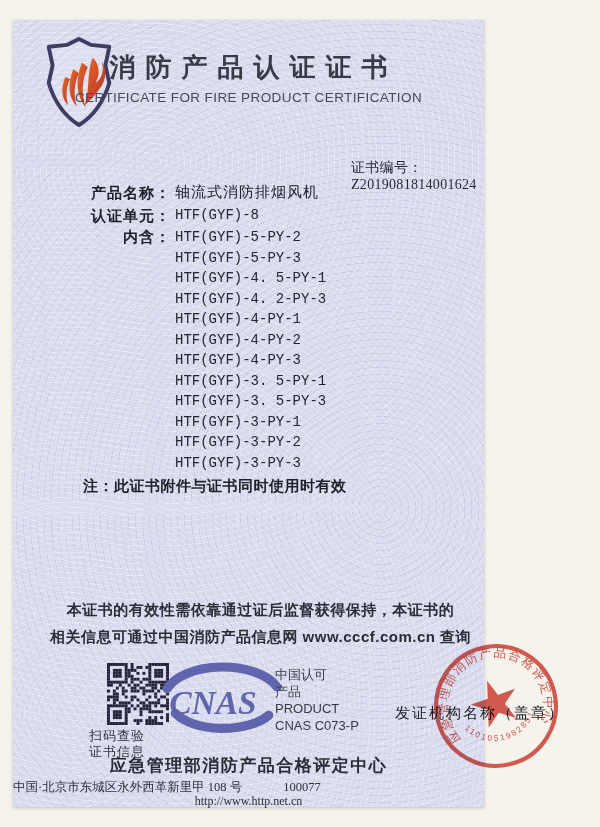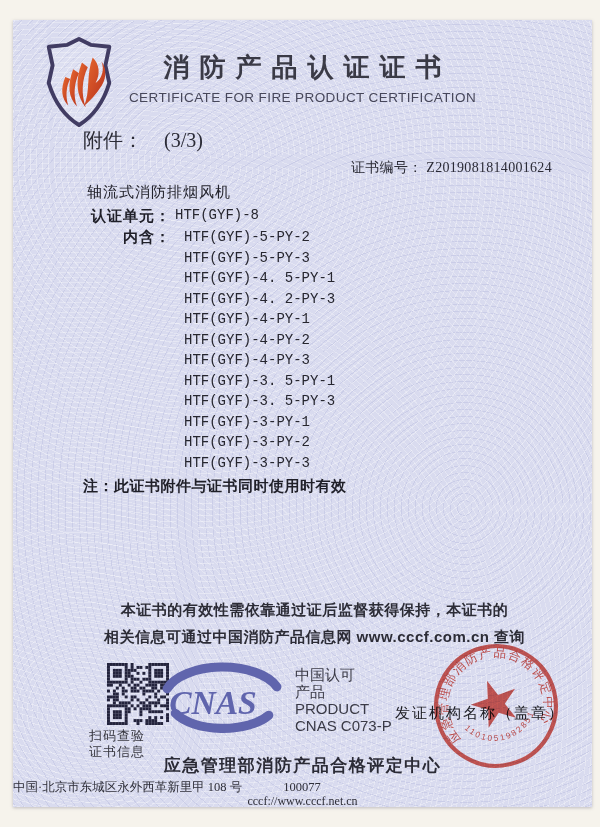--- a/index.html
+++ b/index.html
@@ -3,21 +3,21 @@
 <meta charset="utf-8">
 <style>
   html,body{margin:0;padding:0;}
   body{
     width:600px;height:827px;position:relative;overflow:hidden;
     background:#f6f3ec;
     font-family:"Liberation Sans",sans-serif;
     -webkit-font-smoothing:antialiased;
   }
   .paper{
-    position:absolute;left:13px;top:20px;width:579px;height:787px;
+    position:absolute;left:13px;top:20px;width:471px;height:787px;
     background-color:#d9dbef;
     background-image:
       repeating-radial-gradient(circle at 30% 18%, rgba(255,255,255,.33) 0 .8px, rgba(255,255,255,0) .8px 6px),
       repeating-radial-gradient(circle at 78% 62%, rgba(150,155,205,.22) 0 .8px, rgba(150,155,205,0) .8px 7px),
       repeating-radial-gradient(circle at 12% 88%, rgba(255,255,255,.28) 0 .8px, rgba(255,255,255,0) .8px 5px);
     box-shadow:0 1px 3px rgba(90,90,110,.35);
   }
   .paper *{position:absolute;}
   .logo{left:22px;top:14px;width:88px;height:96px;}
   .title{left:0;right:0;top:30px;text-align:center;font-size:26px;font-weight:600;
@@ -26,31 +26,31 @@
   .attachment{left:70px;top:107px;font-size:20px;color:#2b2b36;font-family:"Liberation Serif",serif;}
   .attachment .pg{margin-left:16px;}
   .cert-no{left:338px;top:139px;font-size:14px;color:#2b2b36;font-family:"Liberation Serif",serif;letter-spacing:.3px;}
   .fields{left:70px;top:161px;width:470px;position:absolute;}
   .fields .row{position:static;display:flex;line-height:23px;}
   .fields .lbl{position:static;display:inline-block;width:88px;font-weight:700;font-size:15px;
     color:#1f1f28;letter-spacing:1px;text-align:right;white-space:nowrap;}
   .fields .val{position:static;margin-left:4px;font-size:15px;color:#23232c;}
   .val.cn{font-family:"Liberation Serif",serif;letter-spacing:1px;}
   .val.mono,.model-list div{font-family:"Liberation Mono",monospace;font-size:14px;color:#26262f;}
-  .contains{position:static;display:flex;gap:9px;}
+  .contains{position:static;display:flex;}
   .model-list{position:static;margin-left:4px;line-height:20.5px;}
   .model-list div{position:static;}
   .note{position:static;margin-top:4px;font-weight:700;font-size:15px;color:#1f1f28;letter-spacing:.5px;}
   .statement{left:0;right:0;top:576px;text-align:center;font-size:15px;font-weight:700;
     color:#2c2c36;line-height:27px;letter-spacing:.5px;padding-left:24px;}
   .qr-block{left:56px;top:643px;width:76px;text-align:center;}
   .qr-code{position:static;display:block;width:62px;height:62px;margin:0 auto;}
   .qr-caption{position:static;display:block;font-size:13px;line-height:16px;color:#37373f;margin-top:3px;letter-spacing:1px;text-align:right;}
   .cnas-logo{left:146px;top:642px;width:124px;height:74px;}
-  .cnas-text{left:282px;top:646px;font-size:15px;line-height:17px;color:#3a3a46;white-space:nowrap;}
+  .cnas-text{left:262px;top:646px;font-size:13px;line-height:17px;color:#3a3a46;white-space:nowrap;}
   .cnas-text span{position:static;display:block;}
   .issuer-label{left:382px;top:684px;font-size:15px;color:#1c1c22;letter-spacing:2px;
     font-family:"Liberation Serif",serif;white-space:nowrap;}
   .stamp{left:419px;top:622px;width:128px;height:128px;transform:rotate(-14deg);
     mix-blend-mode:multiply;opacity:.95;}
   .org-line{left:0;right:0;top:734px;text-align:center;font-size:17px;font-weight:700;
     letter-spacing:1.5px;color:#2b2b36;}
   .address-line{left:0;right:0;top:759px;font-size:12.5px;color:#2e2e38;
     font-family:"Liberation Serif",serif;}
   .address-line .post{margin-left:38px;}
@@ -72,32 +72,29 @@
     <path d="M45 5 L57 11 L76 13 L72 32 L76 50 C69 73 58 85 45 93 C32 85 21 73 14 50 L18 32 L14 13 L33 11 Z" fill="rgba(255,255,255,0.12)" stroke="#413c63" stroke-width="4" stroke-linejoin="round"></path>
     <path d="M31 44 C26 56 27 66 34 73 C31 64 32 53 36 46 Z" fill="url(#fg)"></path>
     <path d="M39 36 C33 52 34 65 43 74 C39 63 40 50 45 40 Z" fill="url(#fg)"></path>
     <path d="M48 29 C41 47 42 63 52 75 C47 62 48 46 54 34 Z" fill="url(#fg)"></path>
     <path d="M59 24 C66 31 67 41 62 50 C69 45 71 36 68 28 C74 36 73 47 66 56 C60 65 53 71 50 74 C57 59 52 42 59 24 Z" fill="url(#fg)"></path>
   </svg>
 
   <div class="title">消防产品认证证书</div>
   <div class="subtitle">CERTIFICATE FOR FIRE PRODUCT CERTIFICATION</div>
 
-  <div class="attachment">
-    <span style="position:static">附件：</span>
-    <span style="position:static" class="pg">(3/3)</span>
-  </div>
 
   <div class="cert-no">
     <span style="position:static">证书编号：</span>
     <span style="position:static">Z2019081814001624</span>
   </div>
 
   <div class="fields">
     <div class="row">
+      <span class="lbl">产品名称：</span>
       <span class="val cn">轴流式消防排烟风机</span>
     </div>
     <div class="row">
       <span class="lbl">认证单元：</span>
       <span class="val mono">HTF(GYF)-8</span>
     </div>
     <div class="contains">
       <span class="lbl" style="line-height:20.5px">内含：</span>
       <div class="model-list">
           <div>HTF(GYF)-5-PY-2</div>
@@ -397,15 +394,15 @@
     <polygon points="62,36 67.3,52.7 84.8,52.6 70.6,62.8 76.1,79.4 62,69 47.9,79.4 53.4,62.8 39.2,52.6 56.7,52.7" fill="#d23c33" opacity=".88" transform="rotate(-6 62 60)"></polygon>
   </svg>
 
   <div class="org-line">应急管理部消防产品合格评定中心</div>
 
   <div class="address-line">
     <span style="position:static">中国·北京市东城区永外西革新里甲 108 号</span>
     <span style="position:static" class="post">100077</span>
   </div>
 
-  <div class="url-line">cccf://www.cccf.net.cn</div>
+  <div class="url-line">http://www.http.net.cn</div>
 
 </div>
 
 </body></html>

